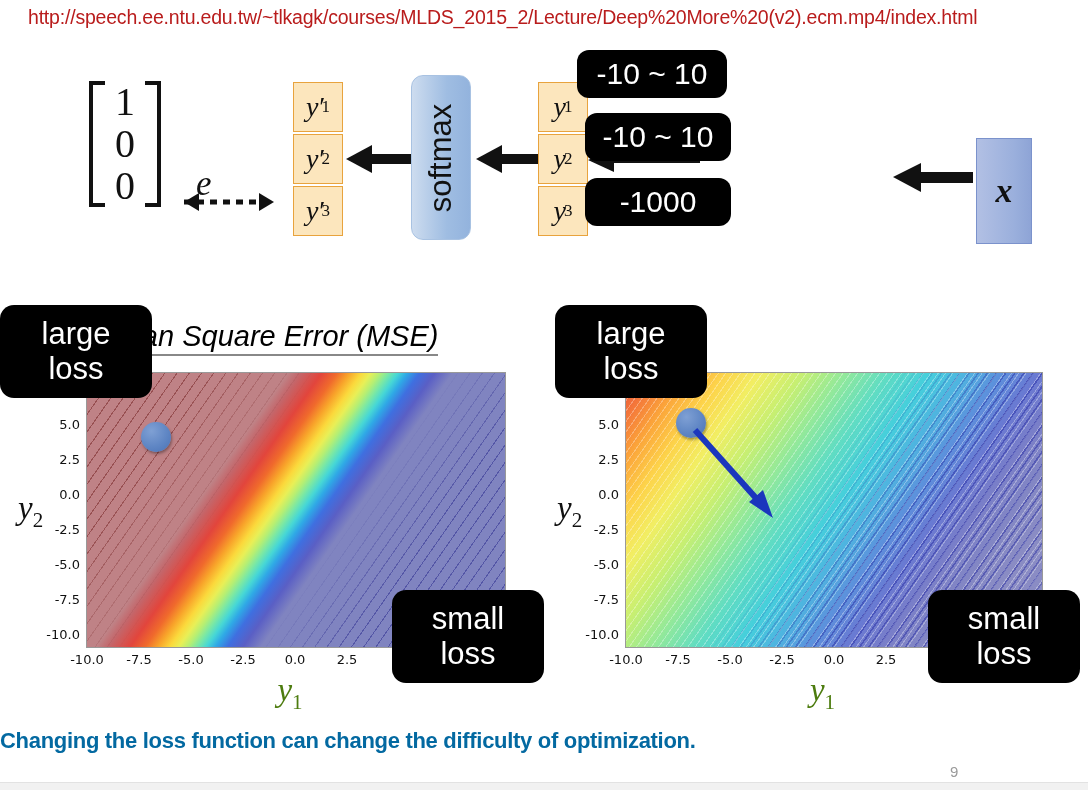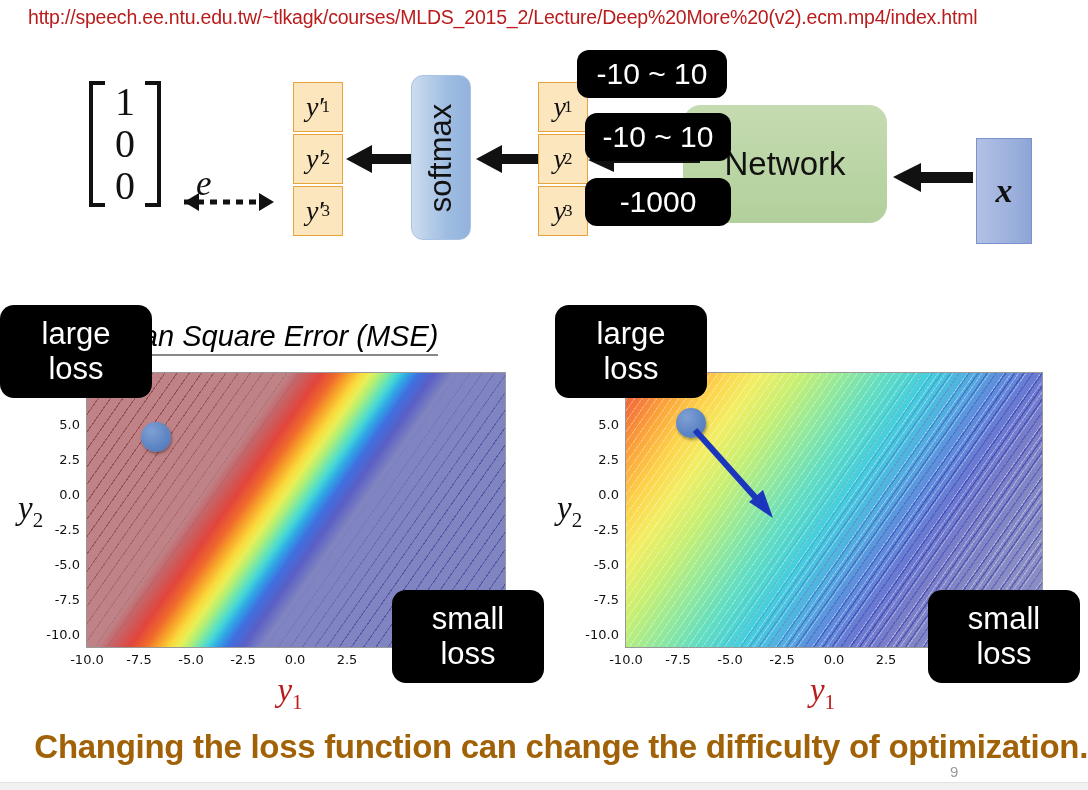--- a/index.html
+++ b/index.html
@@ -266,21 +266,21 @@
     font-size: 33px; color: #111;
   }
   #chart-right .axis-label-y { left: 12px; }
   .axis-label-y sub { font-size: 21px; font-style: normal; }
   .axis-label-x {
     position: absolute;
     left: 0; top: 372px; width: 580px;
     text-align: center;
     font-family: "Liberation Serif", serif;
     font-style: italic;
-    font-size: 33px; color: #b91c1c;
+    font-size: 33px; color: #4d7c0f;
   }
   #chart-left .axis-label-x  { left: 10px; width: 560px; }
   #chart-right .axis-label-x { left: 0px;  width: 555px; }
   .axis-label-x sub { font-size: 21px; font-style: normal; }
 
   
   .dot {
     position: absolute;
     width: 30px; height: 30px;
     border-radius: 50%;
@@ -305,25 +305,25 @@
     display: flex; flex-direction: column;
     align-items: center; justify-content: center;
     font-size: 31px; line-height: 1.12;
     z-index: 40;
   }
 
   
   #footer {
     position: absolute;
     left: 0; top: 728px; width: 1088px;
-    text-align: right;
-    font-size: 33px;
+    text-align: left;
+    font-size: 22px;
     font-weight: bold;
     letter-spacing: -0.3px;
-    color: #a16207;
+    color: #0369a1;
   }
   #page-num {
     position: absolute;
     left: 950px; top: 763px;
     font-size: 15px;
     color: #9a9a9a;
   }
   #bottom-strip {
     position: absolute;
     left: 0; top: 782px; width: 1088px; height: 8px;
@@ -396,23 +396,20 @@
   <div class="ybox" id="y3">
     <span>y</span>
       <sub>3</sub>
   </div>
 
   <svg class="solid-arrow" style="left:588px; top:100px; width:112px; height:26px; z-index:5;" viewBox="0 0 112 26">
     <rect x="22" y="8" width="90" height="7" fill="#111"></rect>
     <polygon points="0,12 26,1 26,24" fill="#111"></polygon>
   </svg>
 
-  <div class="network">
-    <span>Network</span>
-  </div>
 
   <svg class="solid-arrow" style="left:893px; top:112px; width:80px; height:34px;" viewBox="0 0 80 34">
     <rect x="26" y="12" width="54" height="11" fill="#111"></rect>
     <polygon points="0,17 28,3 28,32" fill="#111"></polygon>
   </svg>
 
   <div class="xbox">
     <span>x</span>
   </div>
 

